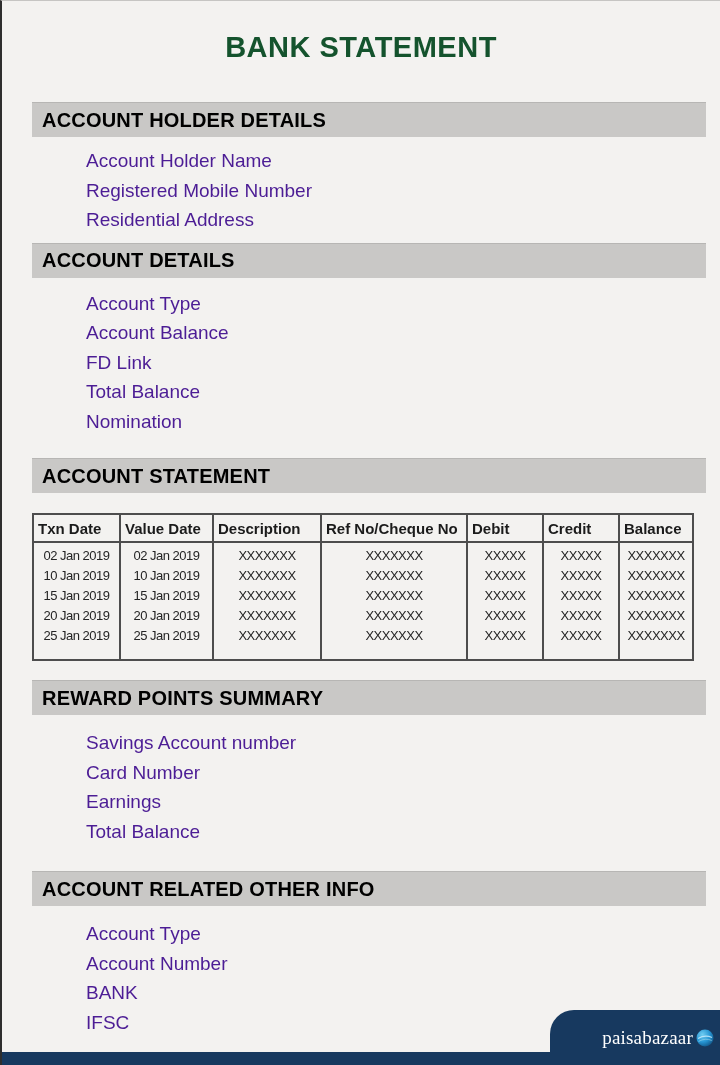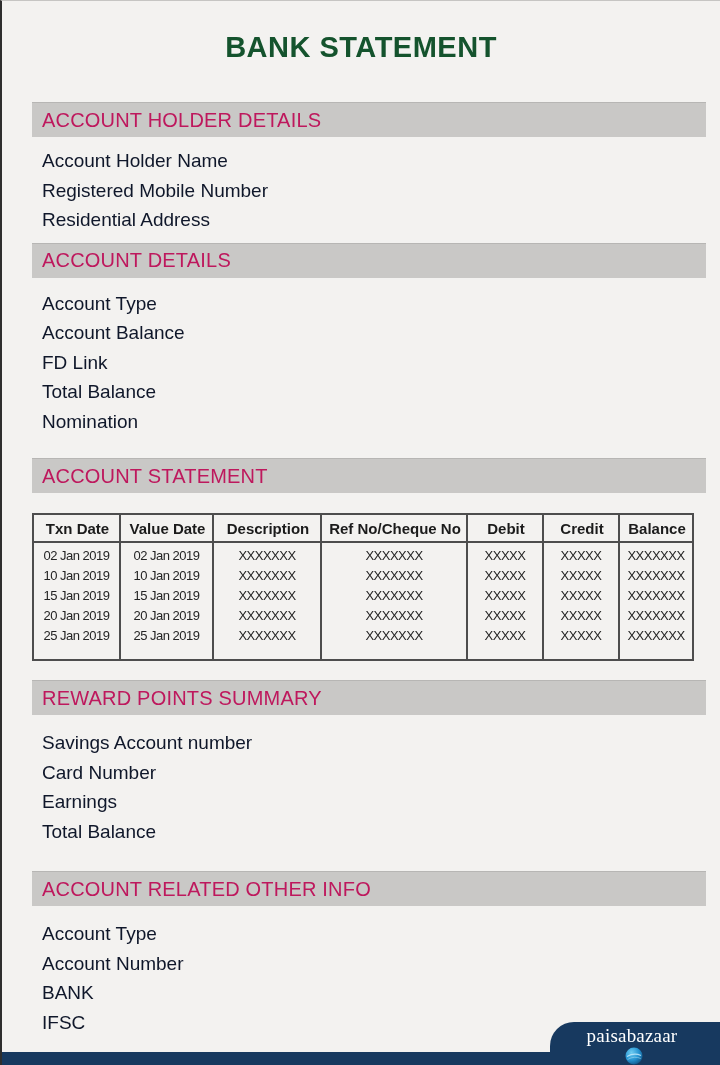--- a/index.html
+++ b/index.html
@@ -27,53 +27,54 @@
     height:35px;
     background:#c9c8c6;
     border-top:1px solid #b7b6b4;
     display:flex;
     align-items:center;
     padding-left:10px;
     box-sizing:border-box;
   }
   .bar .bar-label{
     font-size:20px;
-    font-weight:400;
-    color:#be185d;
+    font-weight:700;
+    color:#000000;
     letter-spacing:0.2px;
   }
   .s1{margin-top:38px;}
   .s2{margin-top:8px;}
   .s3{margin-top:22px;}
   .s4{margin-top:19px;}
   .s5{margin-top:25px;}
   .field-list{margin:9px 0 0 40px;}
   .field-list .field-label{
     font-size:19px;
     line-height:29.5px;
-    color:#0f172a;
+    color:#4c1d95;
+    margin-left:44px;
   }
   .list-2{margin-top:11px;}
   .list-3{margin-top:13px;}
   .list-4{margin-top:13px;}
   table.statement{
     margin:20px 0 0 30px;
     width:660px;
     border-collapse:collapse;
     border:2px solid #4d4d4d;
     table-layout:fixed;
   }
   table.statement th{
     font-size:15px;
     font-weight:700;
     color:#1b1b1b;
     padding:5px 2px 4px 4px;
     border-bottom:2px solid #4d4d4d;
     border-left:2px solid #4d4d4d;
-    text-align:center;
+    text-align:left;
   }
   table.statement th:first-child{border-left:none;}
   table.statement td{
     font-size:13px;
     color:#242424;
     text-align:center;
     padding:4px 2px 1px 2px;
     border-left:2px solid #4d4d4d;
     letter-spacing:-0.5px;
   }
@@ -82,29 +83,28 @@
   table.statement tr:last-child td{padding-bottom:16px;}
   .footer-strip{
     position:absolute;
     left:0;bottom:0;
     width:720px;height:13px;
     background:#17395f;
   }
   .footer-tab{
     position:absolute;
     right:0;bottom:0;
-    width:170px;height:43px;
+    width:170px;height:55px;
     background:#17395f;
     border-top-left-radius:24px;
     display:flex;
     align-items:center;
     justify-content:flex-end;
     padding-right:6px;
     box-sizing:border-box;
-    flex-direction:column;
   }
   .brand-text{
     font-family:"Liberation Serif",serif;
     font-size:19px;
     color:#ffffff;
     letter-spacing:0.2px;
   }
   .globe{
     margin-left:3px;
     display:inline-flex;

